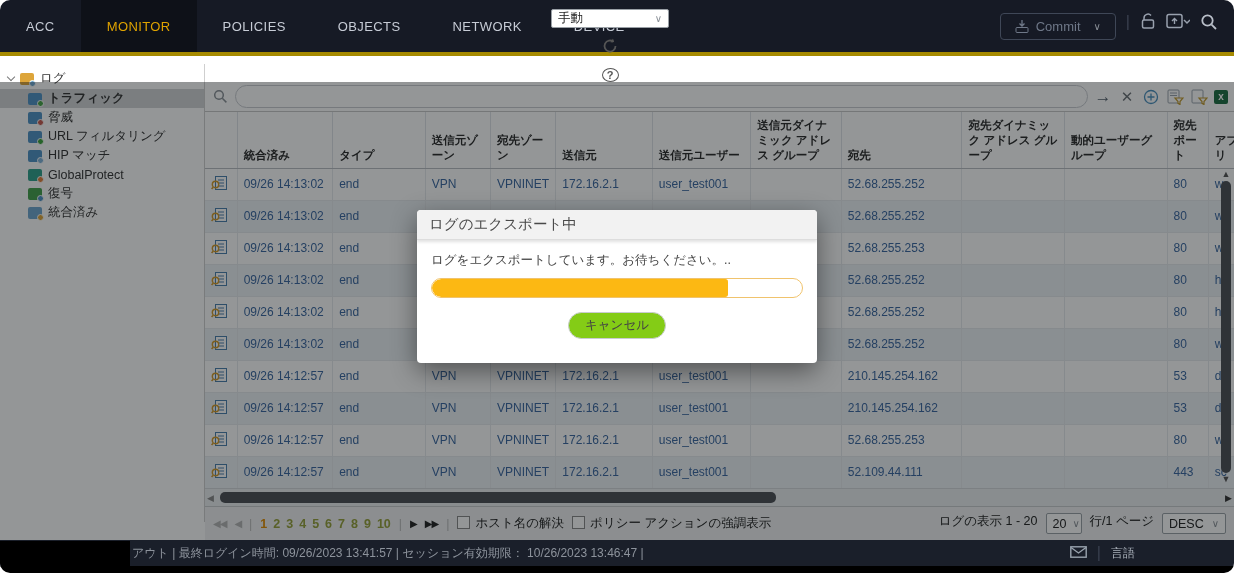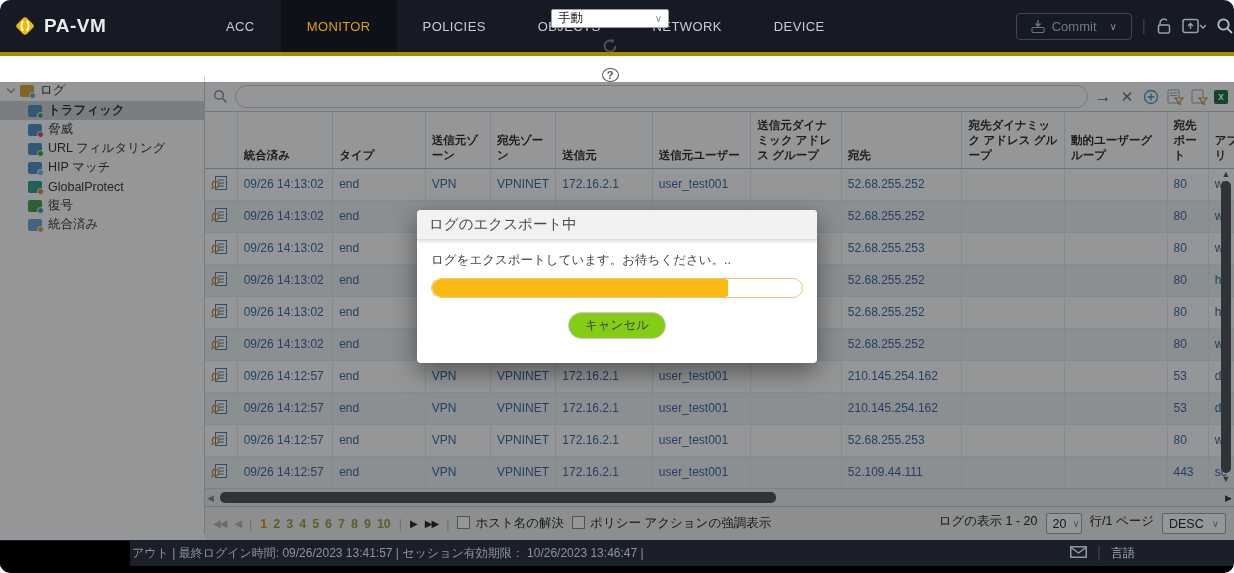--- a/index.html
+++ b/index.html
@@ -7,34 +7,34 @@
   #app{position:relative;width:1234px;height:573px;background:#fff;border-radius:10px;overflow:hidden;}
 
   
   .topnav{position:absolute;left:0;top:0;width:1234px;height:52px;background:#161a25;display:flex;align-items:center;}
   .goldline{position:absolute;left:0;top:52px;width:1234px;height:4px;background:#a68a00;}
   .brand{display:flex;align-items:center;gap:8px;padding-left:14px;width:200px;}
   .brand-txt{color:#e8eaef;font-size:19px;font-weight:bold;letter-spacing:.5px;}
   .nav-tabs{display:flex;align-items:stretch;height:52px;}
   .nav-tab{display:flex;align-items:center;padding:0 26px;color:#c7ccd6;font-size:13px;letter-spacing:.4px;cursor:pointer;}
   .nav-tab.active{background:#0e1118;color:#dfa300;}
-  .nav-right{margin-left:auto;display:flex;align-items:center;gap:10px;padding-right:0;}
+  .nav-right{margin-left:auto;display:flex;align-items:flex-start;gap:10px;padding-right:16px;}
   .commit-btn{display:flex;align-items:center;gap:7px;border:1px solid #3f4757;border-radius:4px;color:#6f7888;font-size:13px;padding:5px 14px;}
   .nav-sep{color:#3a4150;font-size:16px;}
   .navicon{display:flex;align-items:center;}
 
   
   .utilbar{position:absolute;left:0;top:56px;width:1234px;height:26px;background:#fff;display:flex;align-items:center;justify-content:flex-end;gap:9px;padding-right:14px;flex-direction:column;}
   .fakeselect{display:flex;align-items:center;justify-content:space-between;background:#fff;border:1px solid #9aa0a6;border-radius:2px;height:21px;font-size:12.5px;color:#222;padding:0 6px;}
   .sel-manual{width:118px;}
   .caret{color:#8a9097;font-size:10px;margin-left:6px;}
   .circle-help{width:17px;height:17px;border:1.6px solid #555;border-radius:50%;color:#555;font-size:11px;font-weight:bold;display:flex;align-items:center;justify-content:center;}
 
   
-  .sidebar{position:absolute;left:0;top:76px;width:205px;height:458px;background:#fff;border-right:1px solid #cfcfcf;padding-top:4px;font-size:12.5px;color:#333;}
+  .sidebar{position:absolute;left:0;top:64px;width:205px;height:458px;background:#fff;border-right:1px solid #cfcfcf;padding-top:4px;font-size:12.5px;color:#333;}
   .tree-root{display:flex;align-items:center;gap:6px;padding:2px 0 2px 8px;}
   .chev{width:6px;height:6px;border-right:1.6px solid #777;border-bottom:1.6px solid #777;transform:rotate(45deg);margin-top:-3px;}
   .tree-item{display:flex;align-items:center;gap:6px;padding:2px 4px 2px 28px;height:19px;cursor:pointer;}
   .tree-item.selected{background:#d2d4d6;font-weight:bold;}
   .tico{position:relative;width:14px;height:12px;border-radius:2px;flex:0 0 14px;}
   .tico i{position:absolute;right:-2px;bottom:-2px;width:7px;height:7px;border-radius:50%;border:1px solid #fff;}
 
   
   .searchrow{position:absolute;left:205px;top:82px;width:1029px;height:30px;background:#fff;border-bottom:1px solid #c8c8c8;display:flex;align-items:center;gap:6px;padding:0 6px;}
   .search-pill{flex:1;height:23px;border:1px solid #c9ccd1;border-radius:12px;background:#fff;font-size:12px;padding:0 10px;color:#333;outline:none;}
@@ -96,28 +96,20 @@
   .pan-sub{position:absolute;right:0;bottom:-3px;color:#e2531f;font-size:5px;letter-spacing:1px;font-weight:bold;}
   .bottomstrip{position:absolute;left:0;top:566px;width:1234px;height:7px;background:#000;border-radius:0 0 10px 10px;}
   .redaction{position:absolute;left:0;top:541px;width:130px;height:26px;background:#000;z-index:70;}
 </style>
 </head>
 <body>
 
 <div id="app">
 
   <div class="topnav">
-    <div class="brand">
-      <svg width="22" height="22" viewBox="0 0 22 22">
-        <rect x="4" y="4" width="14" height="14" rx="3" fill="#f2b700" transform="rotate(45 11 11)"></rect>
-        <path d="M9 6 q-3 5 0 10" stroke="#fff" stroke-width="1.8" fill="none"></path>
-        <path d="M13 6 q3 5 0 10" stroke="#fff" stroke-width="1.8" fill="none"></path>
-      </svg>
-      <span class="brand-txt">PA-VM</span>
-    </div>
     <div class="nav-tabs" id="nav-tabs">
         <div class="nav-tab">ACC</div>
         <div class="nav-tab active">MONITOR</div>
         <div class="nav-tab">POLICIES</div>
         <div class="nav-tab">OBJECTS</div>
         <div class="nav-tab">NETWORK</div>
         <div class="nav-tab">DEVICE</div>
       </div>
     <div class="nav-right">
       <div class="commit-btn">

